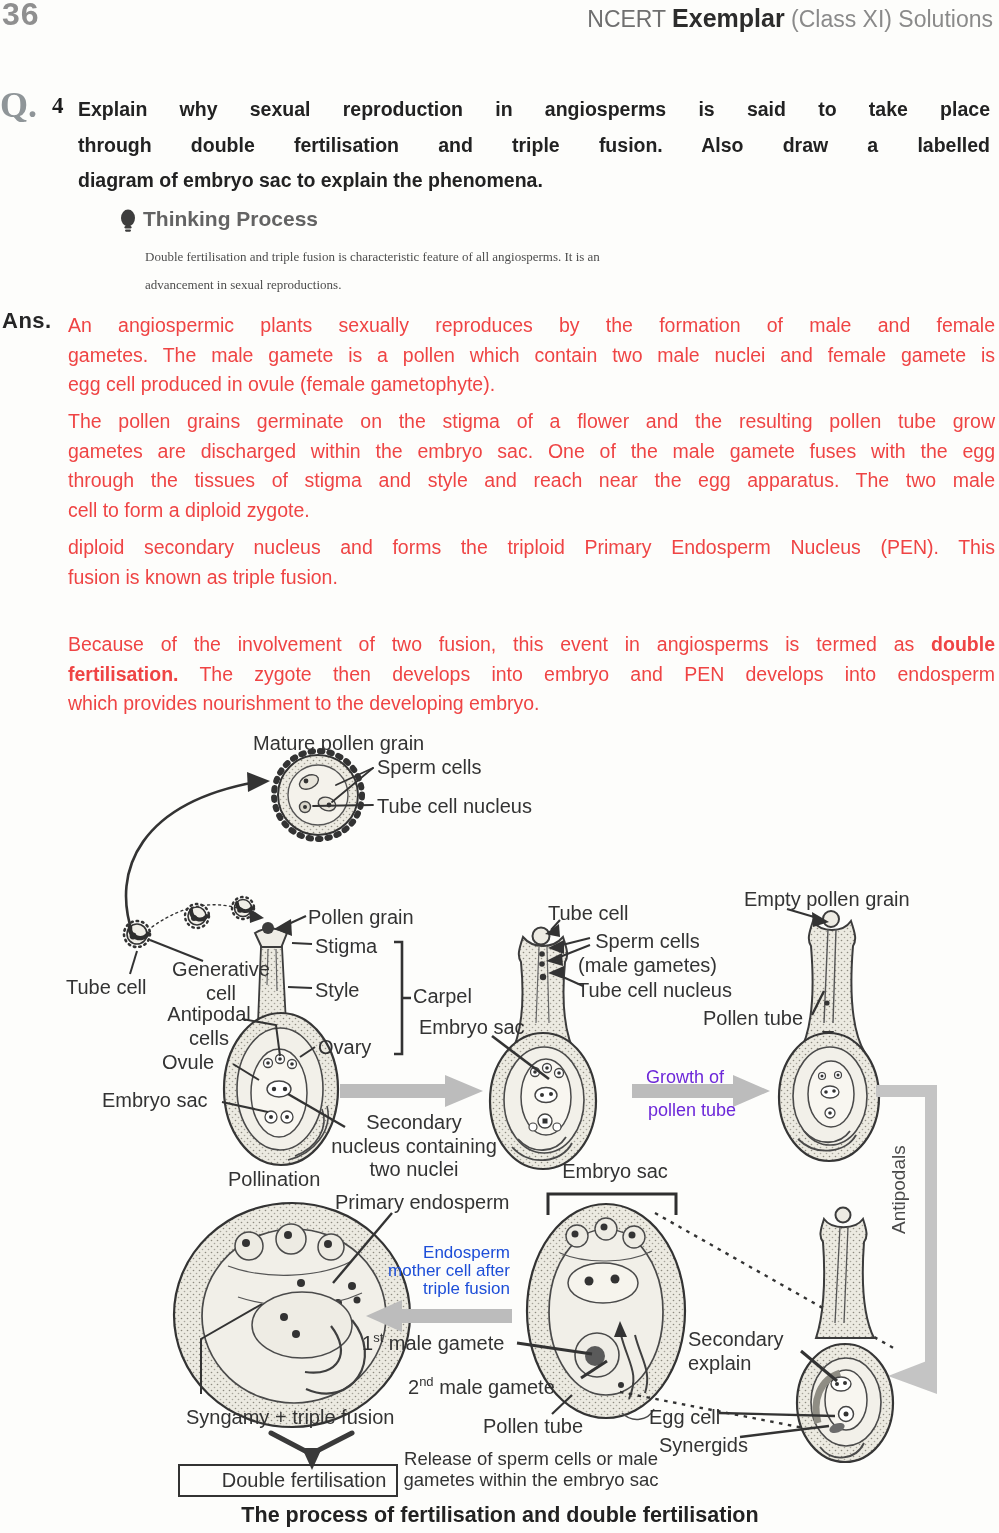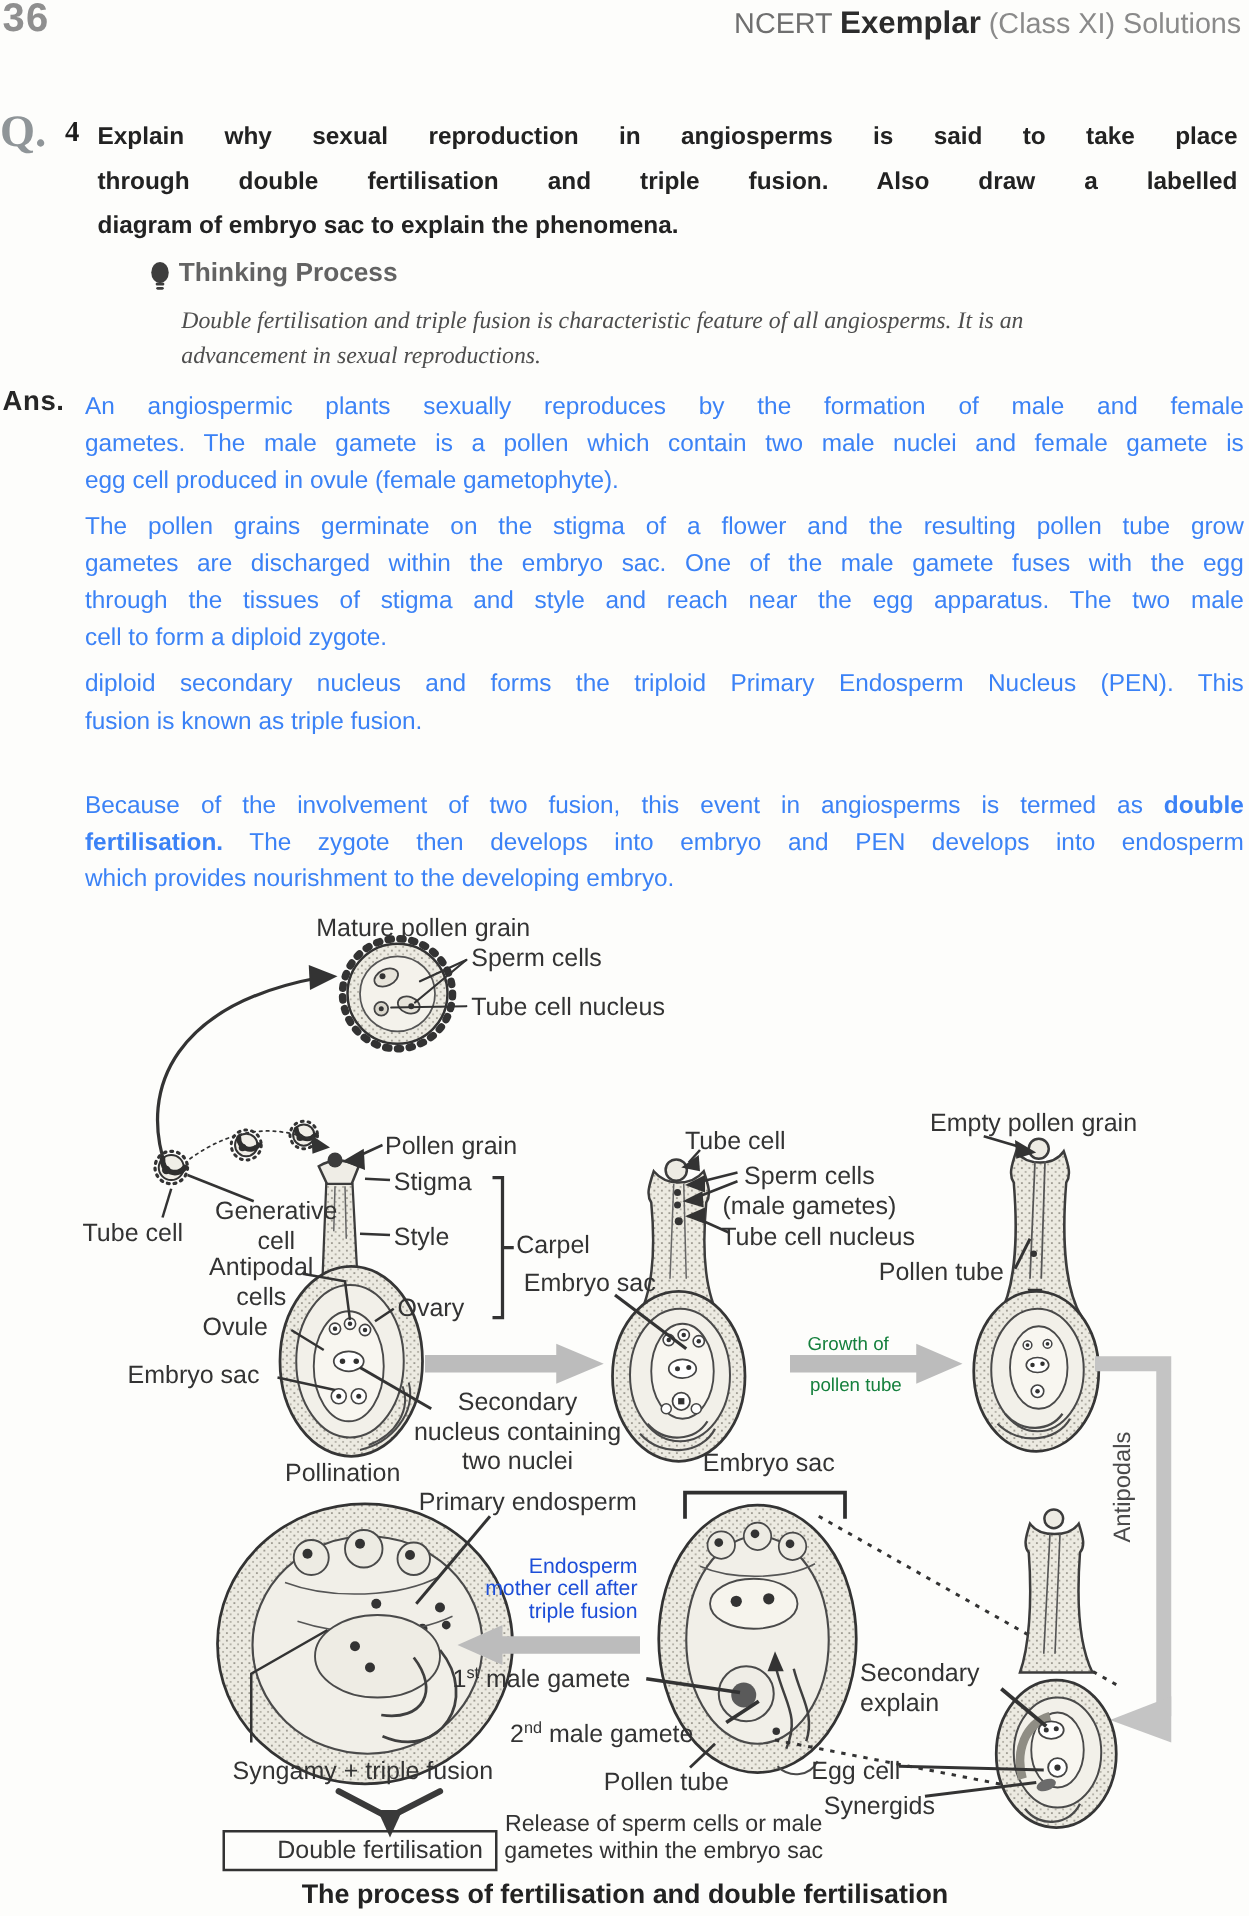--- a/index.html
+++ b/index.html
@@ -15,30 +15,30 @@
   .qmark{left:0px;top:84px;font-family:"Liberation Serif",serif;font-weight:bold;
          font-size:36px;color:#8f9598;}
   .qnum{left:52px;top:93px;font-family:"Liberation Serif",serif;font-weight:bold;
         font-size:23px;color:#1c1c1c;}
   .qtext{left:78px;top:92px;width:912px;font-size:19.5px;font-weight:bold;color:#222;
          line-height:35.5px;}
   .jline{text-align:justify;text-align-last:justify;}
   
   .think-head{left:143px;top:207px;font-size:21px;font-weight:bold;color:#636363;}
   .think-body{left:145px;top:243px;width:810px;font-family:"Liberation Serif",serif;
-              font-style:italic;font-size:19px;color:#4e4e4e;line-height:28px;}
+              font-size:13px;color:#4e4e4e;line-height:28px;}
   
   .anslabel{left:2px;top:308px;font-size:22px;font-weight:bold;color:#262626;letter-spacing:0.5px;}
-  .ansp{left:68px;width:927px;font-size:19.5px;color:#3b82f6;line-height:29.6px;}
+  .ansp{left:68px;width:927px;font-size:19.5px;color:#ef4444;line-height:29.6px;}
   
   #diagram{left:0;top:723px;width:867px;height:810px;}
   #diagram svg{position:absolute;left:0;top:0;}
   .lbl{position:absolute;font-size:20px;color:#333;white-space:nowrap;line-height:1.18;}
   .ctr{text-align:center;white-space:normal;}
-  .sm{font-size:15px;color:#15803d;}
+  .sm{font-size:18px;color:#6d28d9;}
   .xs{font-size:17px;color:#1d4ed8;line-height:18px;text-align:right;}
   .rel{font-size:18.5px;line-height:21px;}
   .vert{writing-mode:vertical-rl;transform:rotate(180deg);font-size:19px;color:#4a4a4a;}
   sup{font-size:13px;text-align:center;}
   .dfbox{left:178px;top:741px;width:184px;height:29px;border:2.5px solid #333;
          text-align:center;line-height:29px;font-size:20px;color:#333;padding-left:32px;}
   .caption{left:60px;top:780px;width:880px;text-align:center;font-size:21.5px;
            font-weight:bold;color:#222;}
 </style>
 </head>

